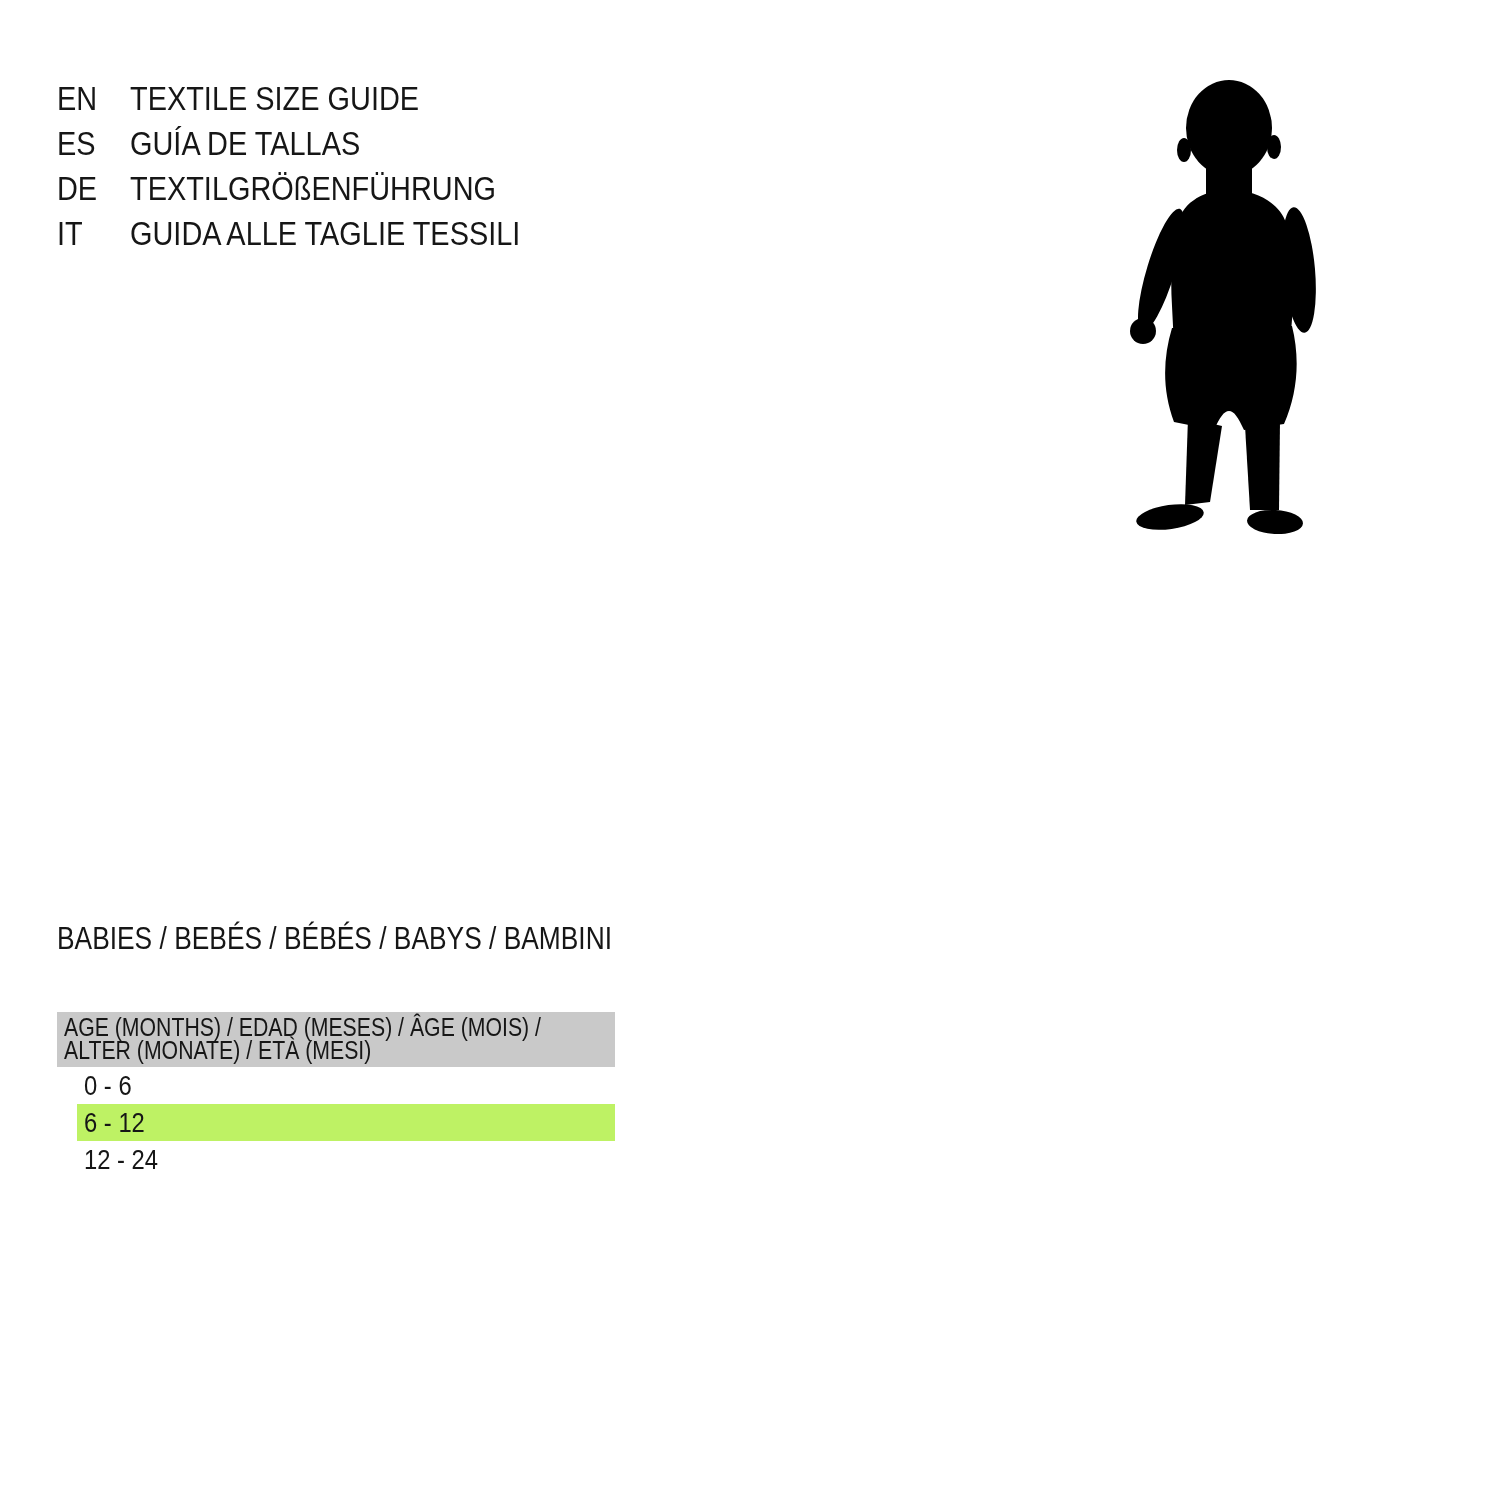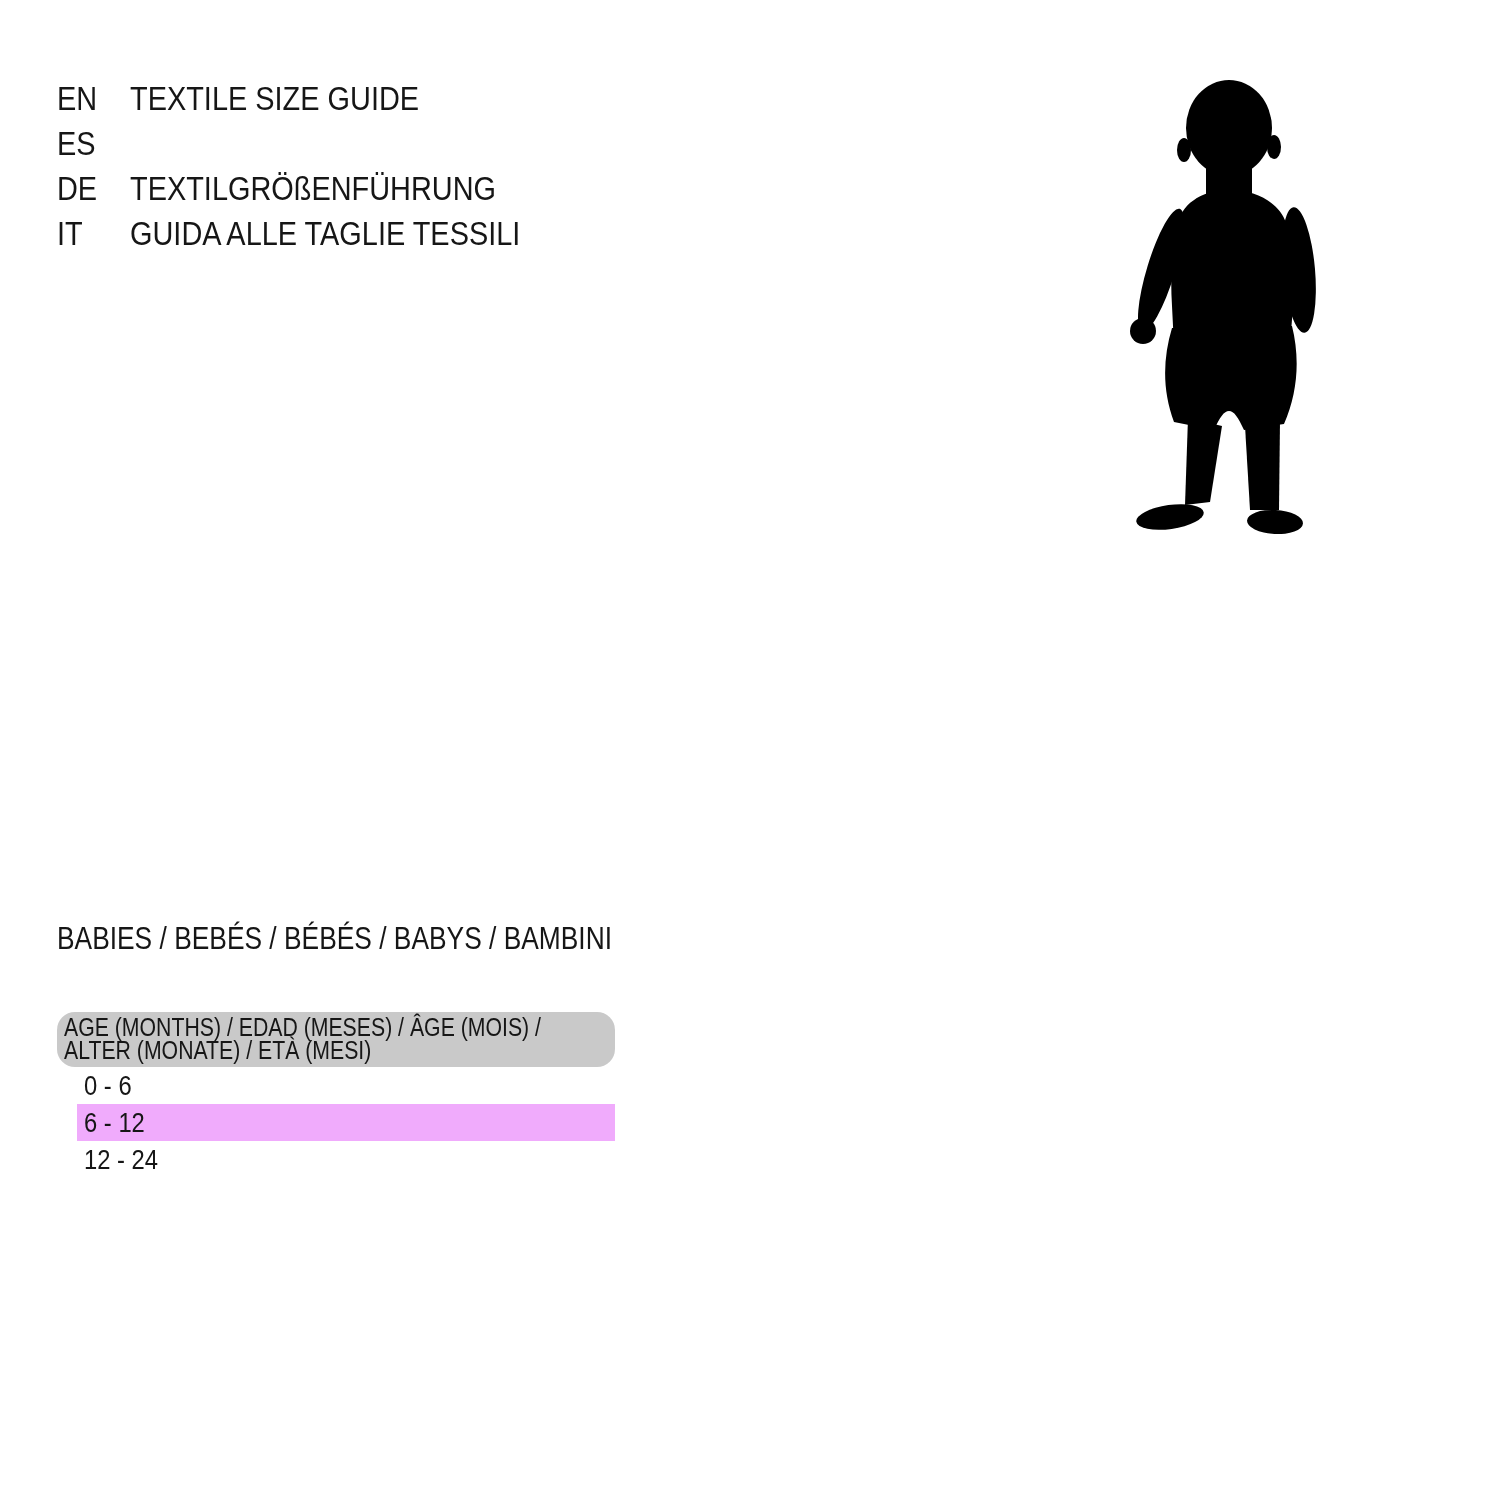--- a/index.html
+++ b/index.html
@@ -24,37 +24,38 @@
   .category-line{position:absolute;left:57px;top:330px;font-size:37px;font-weight:bold;}
   .category-line .cond{transform:scaleX(.78);}
 
   
   .figure{position:absolute;left:1130px;top:80px;width:186px;height:458px;}
   .figure svg{display:block;width:100%;height:100%;}
 
   
   .section-title{position:absolute;left:57px;top:921px;font-size:31px;}
   .size-table{position:absolute;left:57px;top:1012px;width:558px;}
-  .table-header{background:#c9c9c9;padding:4px 0 5px 7px;font-size:25px;line-height:23px;border-radius:18px;}
+  .table-header{background:#c9c9c9;padding:4px 0 5px 7px;font-size:25px;line-height:23px;}
   .table-header .hline{display:block;}
   .table-row{height:37px;line-height:38px;padding-left:7px;font-size:28px;margin-left:20px;}
-  .table-row.alt{background:#f0abfc;}
+  .table-row.alt{background:#bef264;}
 </style>
 </head>
 <body>
 
 <div class="page">
 
   <div class="lang-block">
     <div class="lang-row">
       <span class="lang-code"><span class="cond">EN</span></span>
       <span class="lang-label"><span class="cond">TEXTILE SIZE GUIDE</span></span>
     </div>
     <div class="lang-row">
       <span class="lang-code"><span class="cond">ES</span></span>
+      <span class="lang-label"><span class="cond">GUÍA DE TALLAS</span></span>
     </div>
     <div class="lang-row">
       <span class="lang-code"><span class="cond">DE</span></span>
       <span class="lang-label"><span class="cond">TEXTILGRÖßENFÜHRUNG</span></span>
     </div>
     <div class="lang-row">
       <span class="lang-code"><span class="cond">IT</span></span>
       <span class="lang-label"><span class="cond">GUIDA ALLE TAGLIE TESSILI</span></span>
     </div>
   </div>

